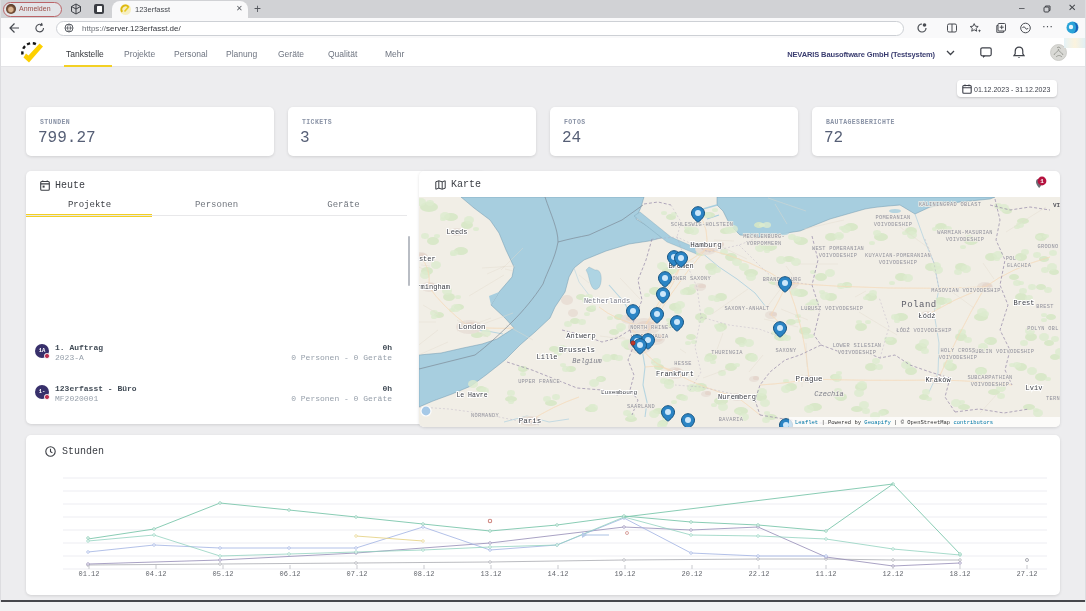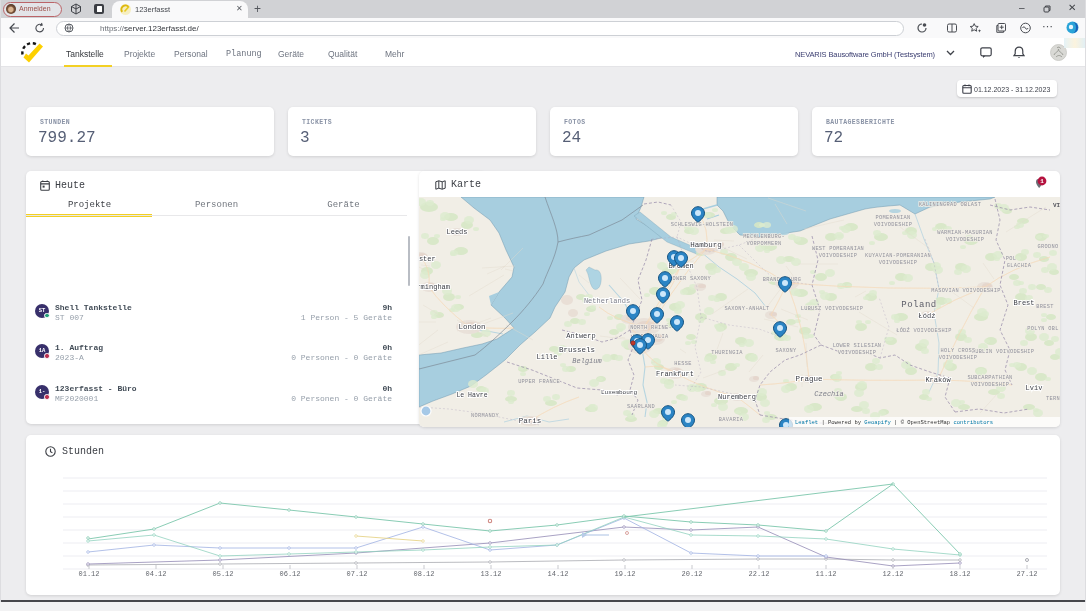--- a/index.html
+++ b/index.html
@@ -12,30 +12,30 @@
 #tab{left:112px;top:1px;width:136px;height:17px;background:#f9f9fa;border-radius:8px 8px 0 0;}
 #tabtitle{left:135px;top:5px;font-size:7.5px;color:#45484e;}
 #tabclose{left:236px;top:4px;font-size:8px;color:#5a5d63;}
 #newtab{left:254px;top:1.5px;font-size:12px;color:#53565c;font-weight:400;}
 #anmelden{left:3px;top:1.5px;width:59px;height:15px;border:1.5px solid #bb6468;border-radius:8px;background:#e3e4e8;}
 #anmelden .av{position:absolute;left:1.5px;top:1px;width:10.5px;height:10.5px;border-radius:50%;background:radial-gradient(circle at 48% 55%,#d9b490 0 28%,#7a5138 45%,#4a3326 75%,#352318 100%);}
 #anmelden .tx{position:absolute;left:15px;top:2.5px;font-size:7px;color:#9c4f48;}
 #toolbar{left:0;top:18px;width:1086px;height:20px;background:#f9f9fa;}
 #urlbar{left:56px;top:20.5px;width:848px;height:15.5px;background:#fff;border:1px solid #cdd0d5;border-radius:8px;}
 #urltext{left:82px;top:24px;font-size:8px;color:#33363c;}
-#urltext .sch{color:#6b6f76;margin-left:18px;}
+#urltext .sch{color:#6b6f76;}
 .navic{top:21px;color:#4a4d53;}
 .wbtn{position:absolute;top:2px;font-size:10px;color:#404348;}
 
 
 #appheader{left:0;top:38px;width:1086px;height:29px;background:#fff;border-bottom:1px solid #e4e4e7;}
 .navitem{top:49px;font-size:8.5px;color:#6e7480;}
 .navitem.active{color:#34373c;}
 #navunderline{left:64px;top:65px;width:48px;height:2px;background:#f3d024;}
-#nevaris{top:49.5px;right:151px;font-size:7.5px;font-weight:normal;color:#3a3d70;letter-spacing:-.12px;}
+#nevaris{top:49.5px;right:151px;font-size:7.5px;font-weight:bold;color:#3a3d70;letter-spacing:-.12px;}
 
 
 #datebtn{left:957px;top:80px;width:100px;height:17px;background:#fff;border-radius:4px;box-shadow:0 1px 2px rgba(0,0,0,.18);font-size:7px;color:#3c3f49;}
 #datebtn span{position:absolute;left:17px;top:5.5px;white-space:nowrap;}
 
 
 .card{position:absolute;background:#fff;border-radius:5px;box-shadow:0 1px 3px rgba(0,0,0,.12);font-family:Liberation Mono, monospace;}
 .stat{top:107px;width:248px;height:49px;}
 .stat .lb{position:absolute;left:14px;top:12px;font-size:6.5px;letter-spacing:.4px;color:#8a93a6;font-weight:bold;}
 .stat .vl{position:absolute;left:12px;top:22px;font-size:16px;color:#565f76;}
@@ -144,21 +144,21 @@
   </svg>
 
 <div class="abs" id="appheader"></div>
 <svg class="abs" style="left:19px;top:42px;" width="26" height="22" viewBox="0 0 26 22">
     <path d="M4.5 15.5 L10 20.5 L24 4.5 L20.5 1.5 L9.5 13.5 L7 11.5 Z" fill="#fdd000"></path>
     <path d="M3.5 12.5 A9.5 9.5 0 0 1 17 2.2" fill="none" stroke="#141414" stroke-width="2.4" stroke-dasharray="3.2 2.6"></path>
   </svg>
 <div class="abs navitem active" style="left:66px;">Tankstelle</div>
 <div class="abs navitem" style="left:124px;">Projekte</div>
 <div class="abs navitem" style="left:174px;">Personal</div>
-<div class="abs navitem" style="left:226px;font-family:Liberation Mono, monospace;">Planung</div>
+<div class="abs navitem" style="left:226px;">Planung</div>
 <div class="abs navitem" style="left:278px;">Geräte</div>
 <div class="abs navitem" style="left:328px;text-align:right;">Qualität</div>
 <div class="abs navitem" style="left:385px;">Mehr</div>
 <div class="abs" id="navunderline"></div>
 <div class="abs" id="nevaris">NEVARIS Bausoftware GmbH (Testsystem)</div>
 <svg class="abs" style="left:946px;top:50px;" width="9" height="6" viewBox="0 0 9 6">
     <path d="M1 1 L4.5 4.5 L8 1" fill="none" stroke="#3f424a" stroke-width="1.3"></path>
   </svg>
 <svg class="abs" style="left:980px;top:47px;" width="12" height="11" viewBox="0 0 12 11">
     <rect x=".8" y=".8" width="10.4" height="8" rx="1.5" fill="none" stroke="#3f424a" stroke-width="1.2"></rect>
@@ -203,28 +203,20 @@
       <rect x=".7" y="1.5" width="8.6" height="8.8" rx="1" fill="none" stroke="#3b3e44" stroke-width="1.1"></rect>
       <path d="M.7 3.9 H9.3 M2.8 .4 V2 M7.2 .4 V2" stroke="#3b3e44" stroke-width="1.1"></path>
       <rect x="2.6" y="5.6" width="2" height="2" fill="#3b3e44"></rect>
     </svg>
   <div id="heutehead" style="left:29px;">Heute</div>
   <div class="tabs3" style="left:0;color:#3c3f45;">Projekte</div>
   <div class="tabs3" style="left:127px;">Personen</div>
   <div class="tabs3" style="left:254px;">Geräte</div>
   <div id="tabul"></div>
   <div id="tabdiv"></div>
-  <div class="pitem" style="top:132.5px;">
-    <div class="pav">ST</div>
-      <div class="pdot g"></div>
-    <div class="pt1">Shell Tankstelle</div>
-      <div class="pt2">ST 007</div>
-    <div class="pr1">9h</div>
-      <div class="pr2">1 Person - 5 Geräte</div>
-  </div>
   <div class="pitem" style="top:173px;">
     <div class="pav">1A</div>
       <div class="pdot r"></div>
     <div class="pt1">1. Auftrag</div>
       <div class="pt2">2023-A</div>
     <div class="pr1">0h</div>
       <div class="pr2">0 Personen - 0 Geräte</div>
   </div>
   <div class="pitem" style="top:214px;">
     <div class="pav">1-</div>

